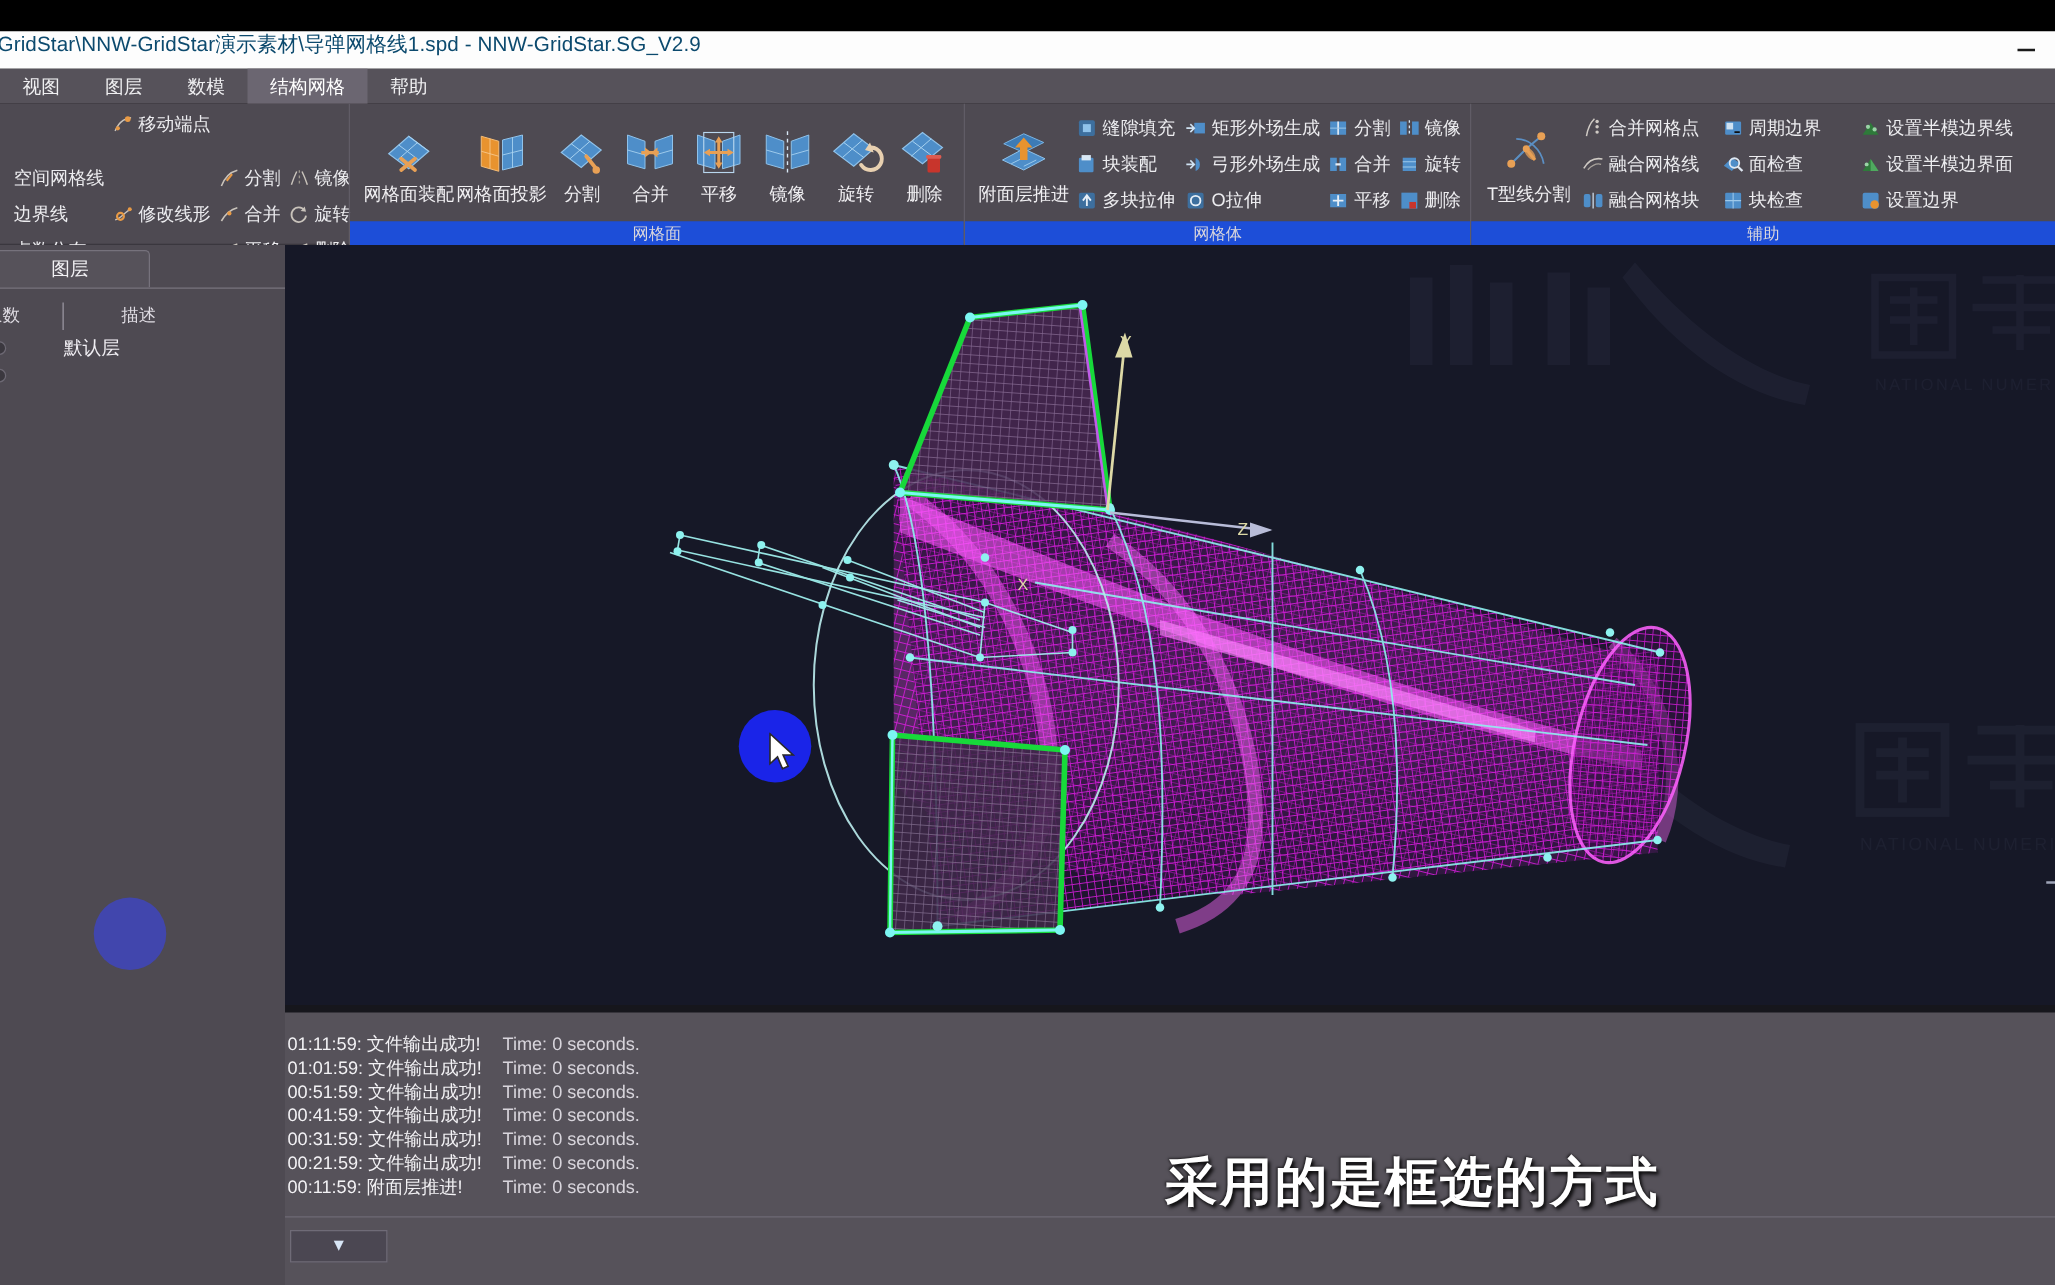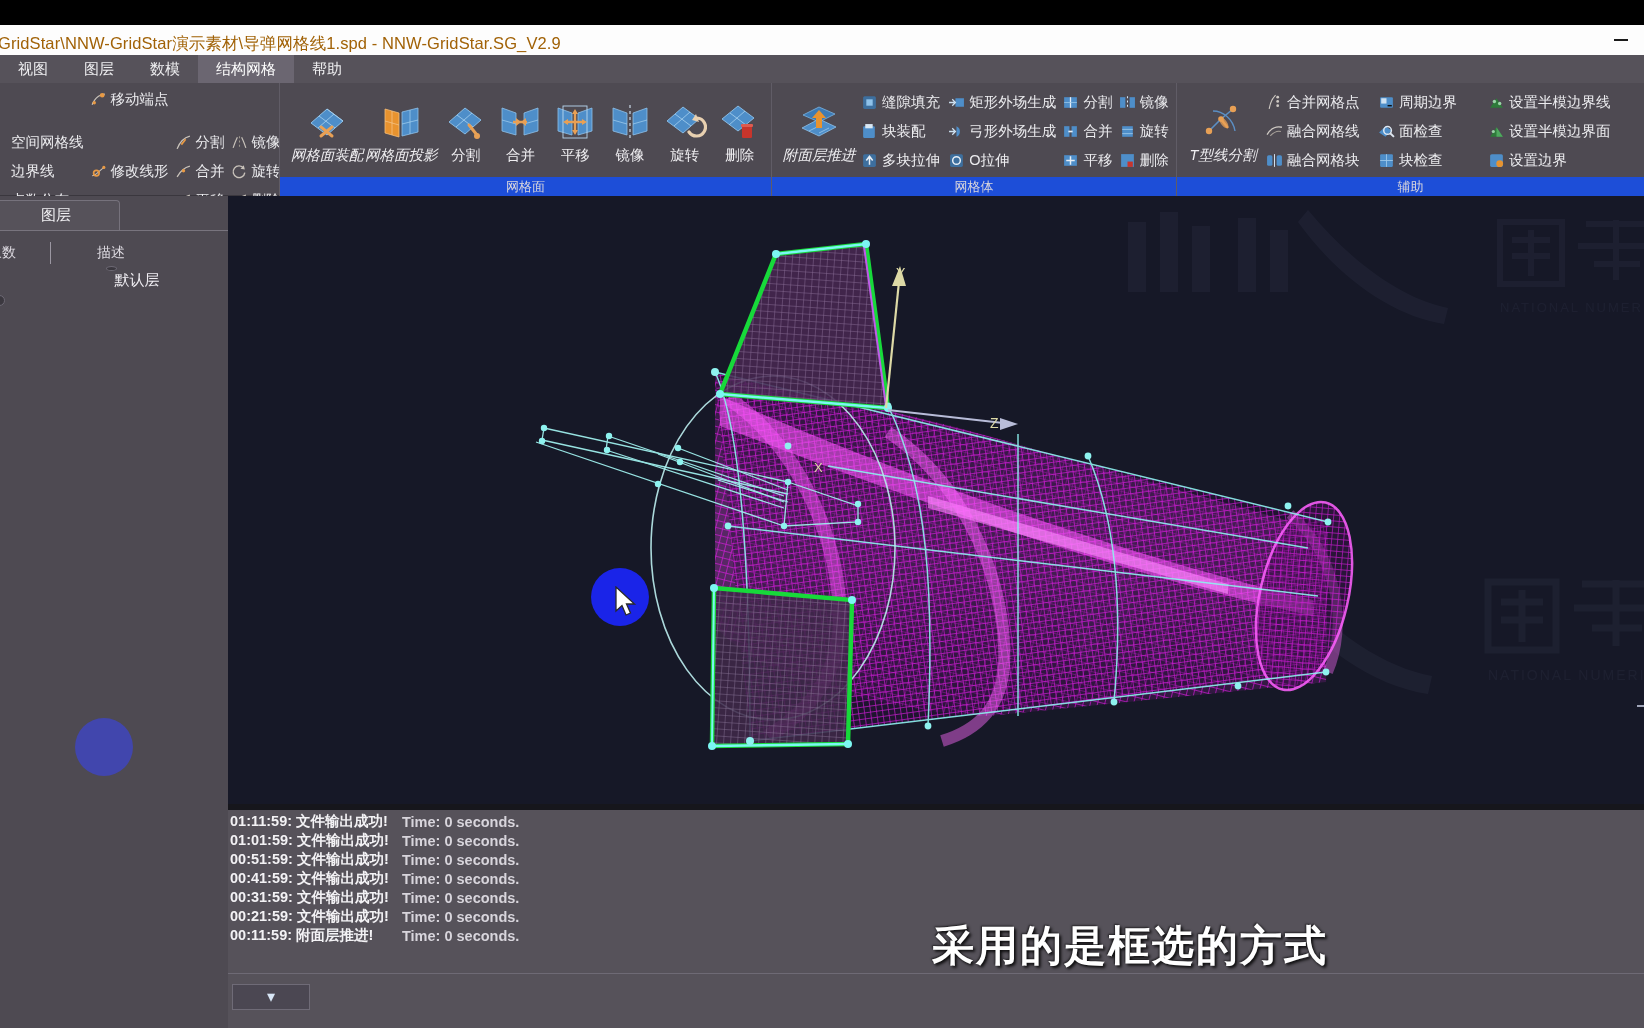--- a/index.html
+++ b/index.html
@@ -9,22 +9,22 @@
     background:#000;
     position:relative;
   }
 
   
   #topstrip { position:absolute; left:0; top:0; width:1644px; height:25px; background:#000; }
 
   
   #titlebar {
     position:absolute; left:0; top:25px; width:1644px; height:30px;
-    background:#fdfdfd; color:#a16207;
-    display:flex; align-items:flex-end;
+    background:#fdfdfd; color:#0c4a6e;
+    display:flex; align-items:flex-start;
   }
   #titlebar .ttl { font-size:16.5px; letter-spacing:.1px; white-space:nowrap; padding-left:0px; margin-left:-2px; }
   #winbtns { margin-left:auto; display:flex; align-items:center; height:30px; }
   #winbtns .wb { width:46px; height:30px; display:flex; align-items:center; justify-content:center; color:#222; font-size:15px;}
   .minglyph { display:block; width:14px; height:2px; background:#1a1a1a; }
 
   
   #menubar {
     position:absolute; left:0; top:55px; width:1644px; height:28px;
     background:#56525a;
@@ -54,21 +54,21 @@
   
   .col3 { display:flex; flex-direction:column; justify-content:center; gap:1px; }
   .citem { display:flex; align-items:center; gap:4px; height:28px; padding:0 3px; white-space:nowrap; }
   .citem span.lbl { color:#ececef; font-size:14.5px; }
 
   
   .bigbtn {
     display:flex; flex-direction:column; align-items:center; justify-content:flex-start;
     width:68px; padding-top:4px; white-space:nowrap;
   }
-  .bigbtn.wide { width:92px;font-style:italic; }
+  .bigbtn.wide { width:92px; }
   .bigbtn .blabel { color:#f0eff2; font-size:14.5px; margin-top:3px; }
 
   
   .ic { display:block; }
   .ic16 { width:17px; height:17px; }
   .ic40 { width:44px; height:42px; }
 
   
   #leftpanel {
     position:absolute; left:0; top:196px; width:228px; height:832px;
@@ -85,21 +85,21 @@
   #lp-hrule { position:absolute; left:0; top:34px; width:228px; height:1px; background:#78747e; }
   #lp-header {
     position:absolute; left:0; top:44px; width:228px; height:26px;
     display:flex; align-items:center; color:#dedbe2; font-size:14px;
   }
   #lp-header .h1 { width:48px; padding-left:0px; margin-left:-12px; }
   #lp-header .hsep { width:1px; height:22px; background:#9b97a2; margin-left:14px; }
   #lp-header .h2 { margin-left:46px; }
   #lp-row {
     position:absolute; left:0; top:70px; width:228px; height:24px;
-    display:flex; align-items:center; color:#f0eef3; font-size:15px;flex-direction:column;
+    display:flex; align-items:center; color:#f0eef3; font-size:15px;
   }
   #lp-row .chk {
     width:11px; height:11px; border-radius:50%; background:#3b383f;
     border:1px solid #6d6974; margin-left:-6px;
   }
   #lp-row .nm { margin-left:46px; }
   #lp-row2 {
     position:absolute; left:0; top:94px; width:228px; height:20px;
     display:flex; align-items:center;
   }
@@ -128,21 +128,21 @@
   .wm { position:absolute; pointer-events:none; }
   #wm-top { left:880px; top:4px; opacity:.10; }
   #wm-bot { left:840px; top:360px; opacity:.085; }
 
   
   #logpanel {
     position:absolute; left:228px; top:804px; width:1416px; height:224px;
     background:#56525a;
   }
   #log-blank { position:absolute; left:0; top:0; width:1416px; height:6px; background:#16161c; }
-  #log-list { position:absolute; left:0; top:6px; width:1416px; height:163px; padding:2px 0 0 2px;font-weight:bold; }
+  #log-list { position:absolute; left:0; top:6px; width:1416px; height:163px; padding:16px 0 0 2px; }
   .logline {
     display:flex; height:19px; align-items:center; white-space:nowrap;
     font-family:"Liberation Sans","DejaVu Sans",sans-serif;
   }
   .logline .ts { color:#f3f2f5; font-size:14.5px; width:172px; }
   .logline .tm { color:#d8d5dc; font-size:14.5px; }
   #log-sep { position:absolute; left:0; top:169px; width:1416px; height:1px; background:#6e6a75; }
   #log-btn {
     position:absolute; left:4px; top:180px; width:78px; height:26px;
     background:#4b4752; border:1px solid #6f6b77;

